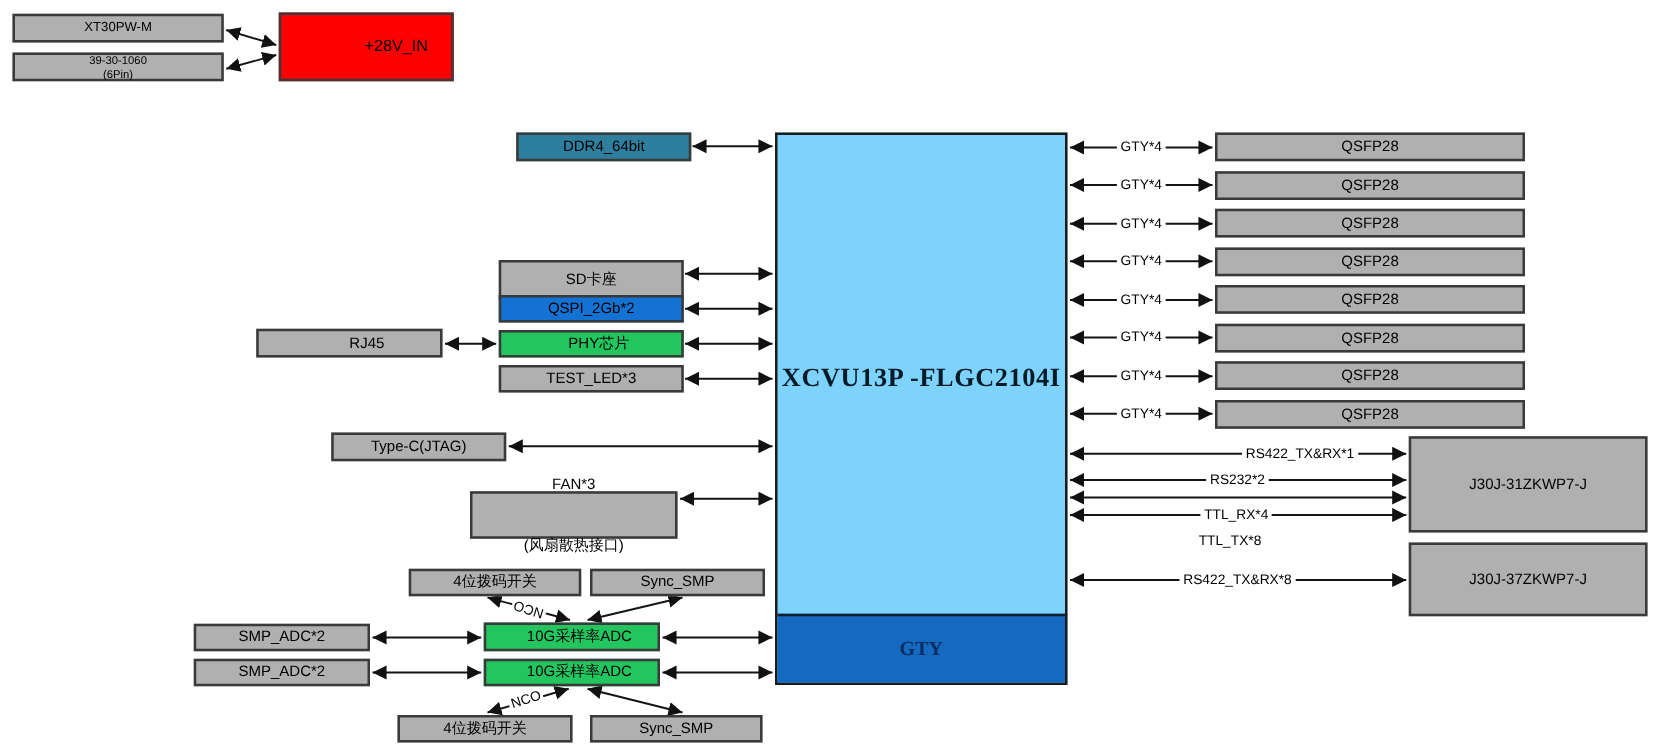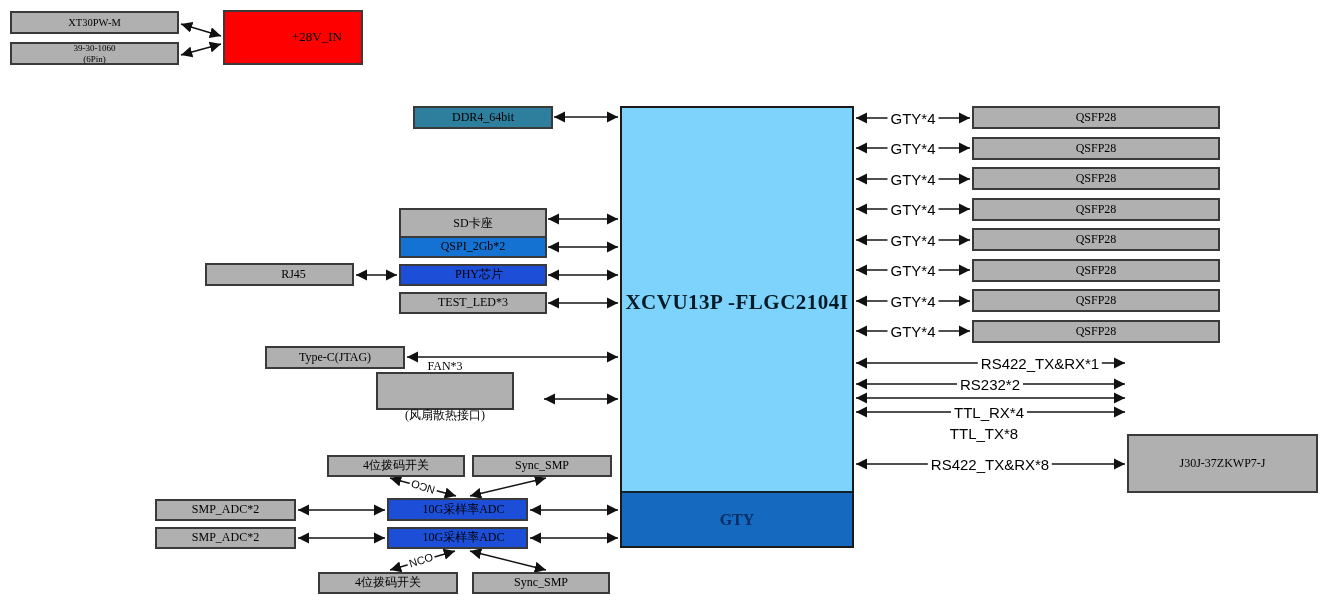--- a/index.html
+++ b/index.html
@@ -1,35 +1,35 @@
 <!DOCTYPE html>
 <html><head>
 <meta charset="utf-8">
 <style>
   html,body{margin:0;padding:0;background:#fff;}
   .stage{position:relative;width:1340px;height:603px;background:#ffffff;overflow:hidden;
          font-family:"Liberation Sans",sans-serif;}
   .stage svg{position:absolute;left:0;top:0;z-index:1;}
   .box{position:absolute;box-sizing:border-box;border:2px solid #3a3a3a;
        display:flex;flex-direction:column;align-items:center;justify-content:center;
-       text-align:center;font-size:12px;color:#000;z-index:2;line-height:1.1;font-family:Liberation Serif, serif;}
+       text-align:center;font-size:12px;color:#000;z-index:2;line-height:1.1;}
   .gray{background:#b0b0b0;}
   .red{background:#fe0000;}
   .teal{background:#2e7f9d;}
   .blue{background:#1472d2;}
-  .green{background:#1d4ed8;padding-left:12px;}
+  .green{background:#22c55e;padding-left:12px;}
   .fpga{position:absolute;left:620px;top:106px;width:234px;height:442px;background:#7dd3fc;
         border:2px solid #1a1a1a;box-sizing:border-box;z-index:2;}
   .fpga-title{position:absolute;left:0;top:0;width:100%;height:389px;display:flex;
         align-items:center;justify-content:center;font-family:"Liberation Serif",serif;
         font-weight:bold;font-size:21px;color:#001a26;letter-spacing:0.5px;}
   .gty{position:absolute;left:0;bottom:0;width:100%;height:53px;background:#1569bf;
         border-top:2px solid #10212f;display:flex;align-items:center;justify-content:center;
         font-family:"Liberation Serif",serif;font-weight:bold;font-size:16px;color:#0a2d63;}
-  .chip{position:absolute;z-index:3;background:#ffffff;padding:0 3px;font-size:15px;
+  .chip{position:absolute;z-index:3;background:#ffffff;padding:0 3px;font-size:11px;
         color:#000;transform:translate(-50%,-50%);white-space:nowrap;}
   .nco{position:absolute;z-index:3;background:#ffffff;padding:0 2px;font-size:11px;color:#000;white-space:nowrap;}
   .small{font-size:10.5px;}
   .tiny{font-size:9px;line-height:1.15;}
 </style>
 </head>
 <body>
 
 <div class="stage">
 
@@ -109,21 +109,21 @@
   </div>
   <div class="box gray" style="left:399px;top:292px;width:148px;height:22px;">
     <span>TEST_LED*3</span>
   </div>
   <div class="box gray" style="left:205px;top:263px;width:149px;height:23px;padding-left:28px;">
     <span>RJ45</span>
   </div>
   <div class="box gray" style="left:265px;top:346px;width:140px;height:23px;">
     <span>Type-C(JTAG)</span>
   </div>
-  <div class="box gray" style="left:376px;top:372px;width:138px;height:38px;gap:35px;">
+  <div class="box gray" style="left:376px;top:393px;width:166px;height:38px;gap:35px;">
     <span>FAN*3</span>
     <span>(风扇散热接口)</span>
   </div>
 
   <div class="box gray" style="left:327px;top:455px;width:138px;height:22px;">
     <span>4位拨码开关</span>
   </div>
   <div class="box gray" style="left:472px;top:455px;width:140px;height:22px;">
     <span>Sync_SMP</span>
   </div>
@@ -181,17 +181,20 @@
   <div class="chip" style="left:913px;top:270px;">GTY*4</div>
   <div class="chip" style="left:913px;top:301px;">GTY*4</div>
   <div class="chip" style="left:913px;top:331px;">GTY*4</div>
 
   <div class="chip" style="left:1040px;top:363px;text-align:right;">RS422_TX&amp;RX*1</div>
   <div class="chip" style="left:990px;top:384px;">RS232*2</div>
   <div class="chip" style="left:984px;top:398px;margin-top:35px;">TTL_TX*8</div>
   <div class="chip" style="left:989px;top:412px;">TTL_RX*4</div>
   <div class="chip" style="left:990px;top:464px;">RS422_TX&amp;RX*8</div>
 
+  <div class="box gray" style="left:1127px;top:349px;width:191px;height:77px;">
+    <span>J30J-31ZKWP7-J</span>
+  </div>
   <div class="box gray" style="left:1127px;top:434px;width:191px;height:59px;">
     <span>J30J-37ZKWP7-J</span>
   </div>
 
 </div>
 
 </body></html>

